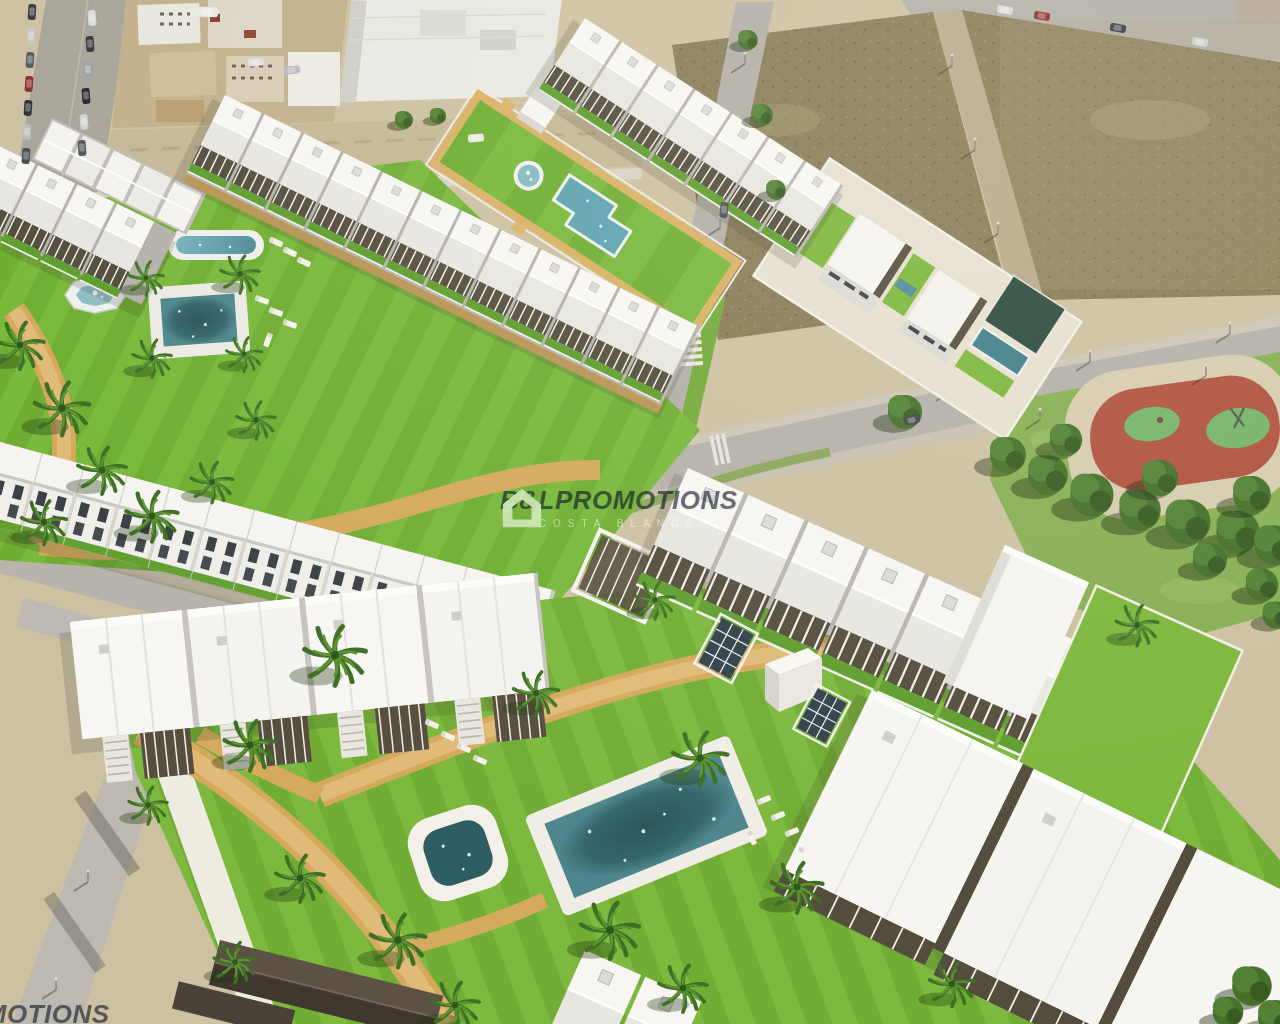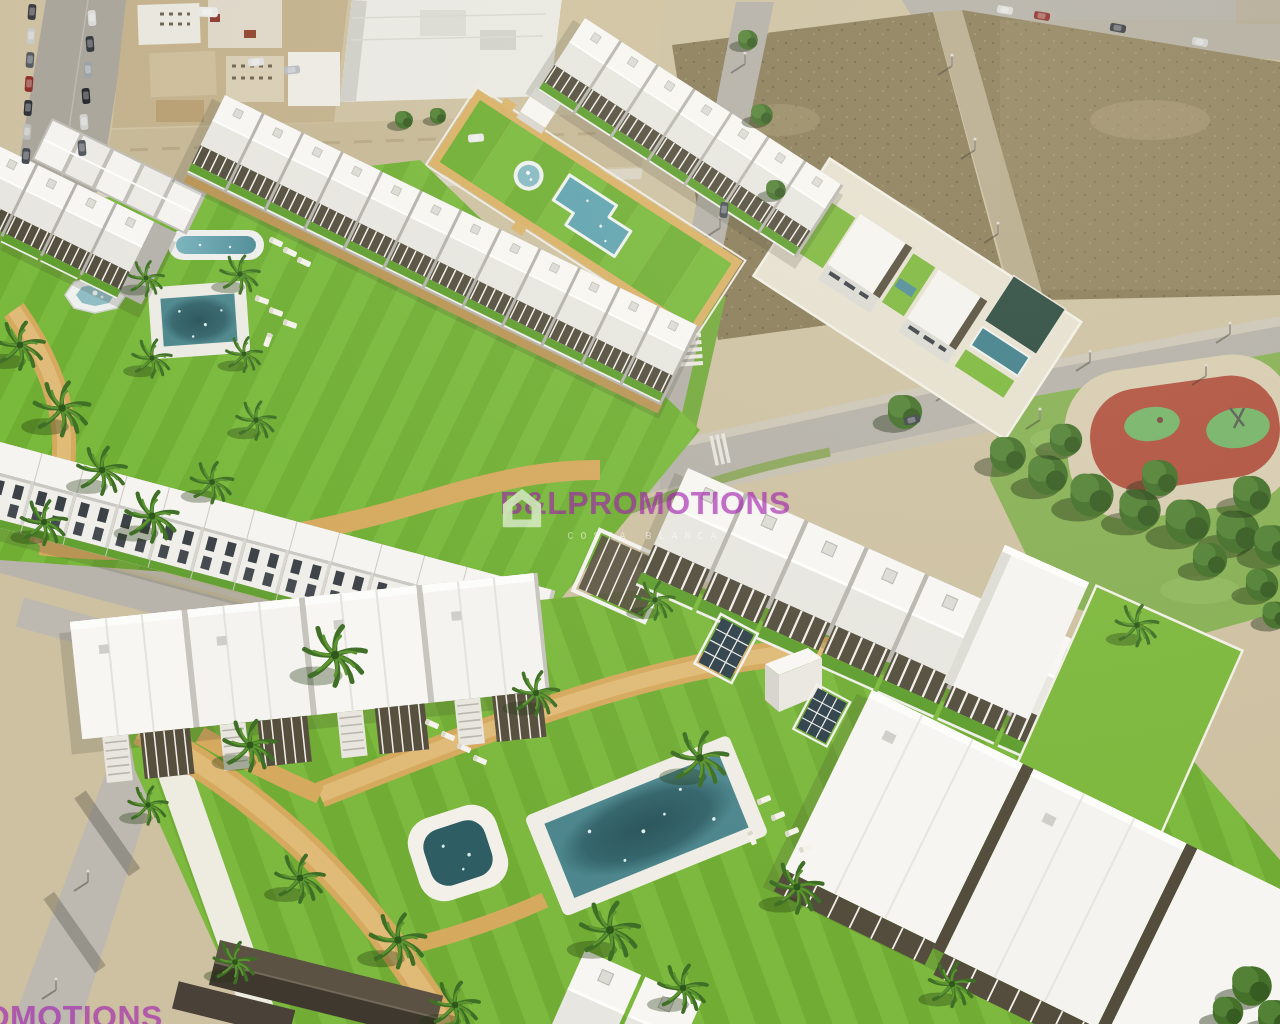--- a/index.html
+++ b/index.html
@@ -3,24 +3,24 @@
 <meta charset="utf-8">
 <style>
   html,body{margin:0;padding:0;background:#222;}
   .stage{position:relative;width:1280px;height:1024px;overflow:hidden;background:#cec1a2;
          font-family:"Liberation Sans", sans-serif;}
   .stage svg{position:absolute;left:0;top:0;}
   .watermark{position:absolute;display:flex;align-items:flex-start;gap:8px;opacity:0.62;pointer-events:none;}
   .wm-main{left:500px;top:486px;}
   .wm-corner{left:-128px;top:1000px;}
   .wm-textcol{display:flex;flex-direction:column;}
-  .wm-brand{color:#a21caf;font-weight:bold;font-size:32px;letter-spacing:0.5px;line-height:1.1;
-            text-shadow:0 0 2px rgba(120,120,120,0.25);white-space:nowrap;}
-  .wm-tag{color:rgba(255,255,255,0.85);font-size:10px;letter-spacing:7px;margin-top:10px;
-          text-align:center;white-space:nowrap;font-family:Liberation Mono, monospace;}
+  .wm-brand{color:#0f172a;font-weight:bold;font-size:26px;letter-spacing:0.5px;line-height:1.1;
+            text-shadow:0 0 2px rgba(120,120,120,0.25);white-space:nowrap;font-style:italic;}
+  .wm-tag{color:rgba(255,255,255,0.85);font-size:10px;letter-spacing:7px;margin-top:3px;
+          text-align:center;white-space:nowrap;}
 </style>
 </head>
 <body>
 
 <div class="stage">
 <svg width="1280" height="1024" viewBox="0 0 1280 1024">
 <defs>
   <pattern id="dirt" width="23" height="19" patternUnits="userSpaceOnUse">
     <rect width="23" height="19" fill="#8a7c58"></rect>
     <circle cx="4" cy="5" r="1.1" fill="#6f6346"></circle>

